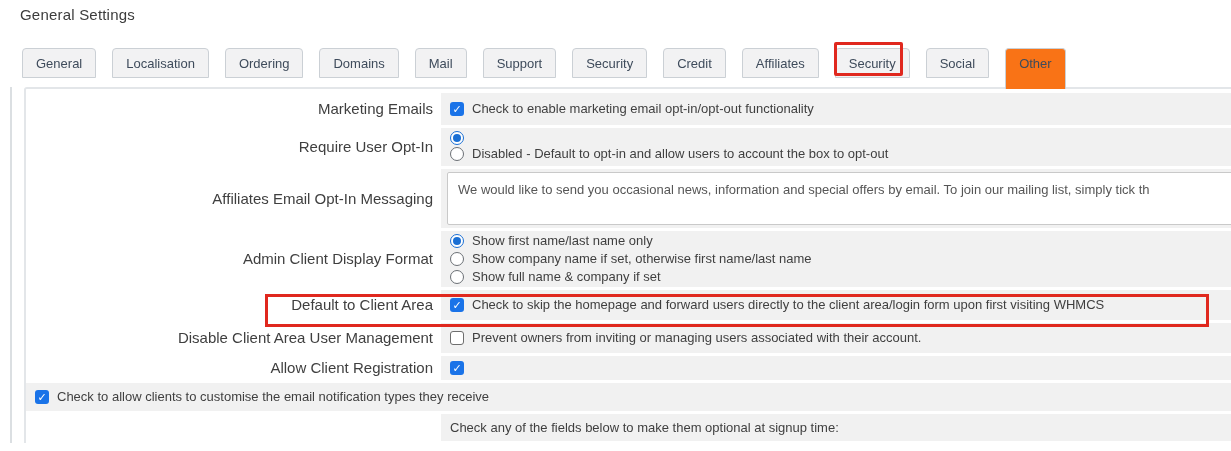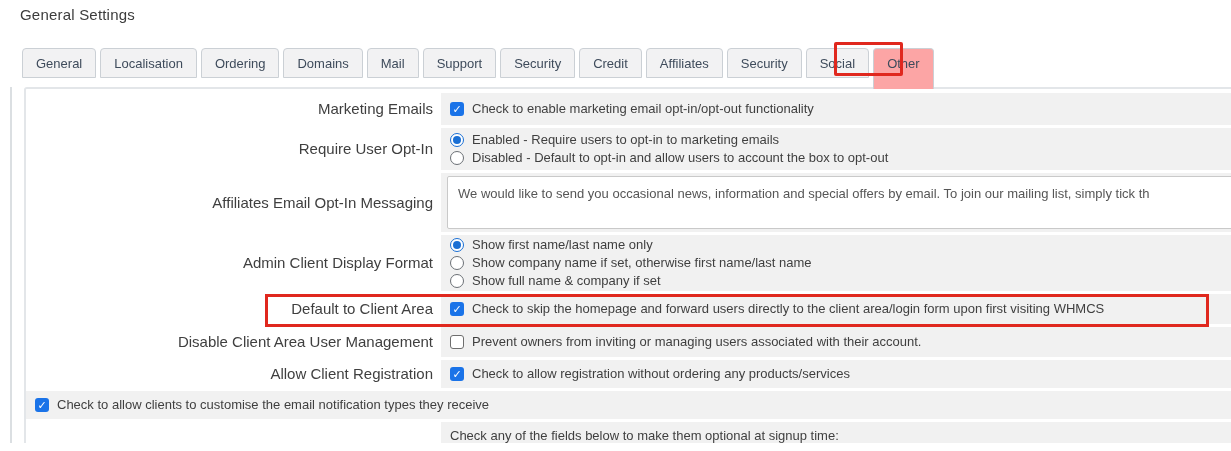--- a/index.html
+++ b/index.html
@@ -12,30 +12,30 @@
   }
 
   .page-title {
     position:absolute; left:20px; top:6px;
     font-size:15px; color:#3c3c3c; letter-spacing:.2px;
   }
 
   
   .tab-bar {
     position:absolute; left:22px; top:48px;
-    display:flex; align-items:flex-start; gap:4px; z-index:3;
+    display:flex; align-items:flex-start; gap:16px; z-index:3;
   }
   .tab {
     height:30px; padding:0 13px; display:flex; align-items:center;
     background:#f2f2f3; border:1px solid #cbd0d5;
     border-radius:4px 4px 0 0;
     font-size:13px; color:#3e4b5b; white-space:nowrap; cursor:pointer;
   }
   .tab.active {
-    background:#fca5a5; height:41px; align-items:flex-start;
+    background:#f97316; height:41px; align-items:flex-start;
     padding-top:7px; border-bottom:none; z-index:4; position:relative;
   }
 
   
   .left-divider {
     position:absolute; left:10px; top:87px; width:2px; height:356px;
     background:#dbdfe2;
   }
   .panel {
     position:absolute; left:24px; top:87px; width:1260px; height:356px;
@@ -154,21 +154,20 @@
           </div>
         </div>
       </div>
       <div class="frow r2">
         <div class="flabel"><span>Require User Opt-In</span></div>
         <div class="fvalue">
           <div class="vline-item">
             <div class="radio sel">
               <div class="dot"></div>
             </div>
-            <span class="vtext">Enabled - Require users to opt-in to marketing emails</span>
           </div>
           <div class="vline-item">
             <div class="radio unsel"></div>
             <span class="vtext">Disabled - Default to opt-in and allow users to account the box to opt-out</span>
           </div>
         </div>
       </div>
       <div class="frow r3">
         <div class="flabel"><span>Affiliates Email Opt-In Messaging</span></div>
         <div class="fvalue">
@@ -210,21 +209,20 @@
             <div class="cb unchecked"></div>
             <span class="vtext">Prevent owners from inviting or managing users associated with their account.</span>
           </div>
         </div>
       </div>
       <div class="frow r7">
         <div class="flabel"><span>Allow Client Registration</span></div>
         <div class="fvalue">
           <div class="vline-item">
             <div class="cb checked">✓</div>
-            <span class="vtext">Check to allow registration without ordering any products/services</span>
           </div>
         </div>
       </div>
       <div class="frow r8">
         <div class="fvalue">
           <div class="vline-item">
             <div class="cb checked">✓</div>
             <span class="vtext">Check to allow clients to customise the email notification types they receive</span>
           </div>
         </div>

